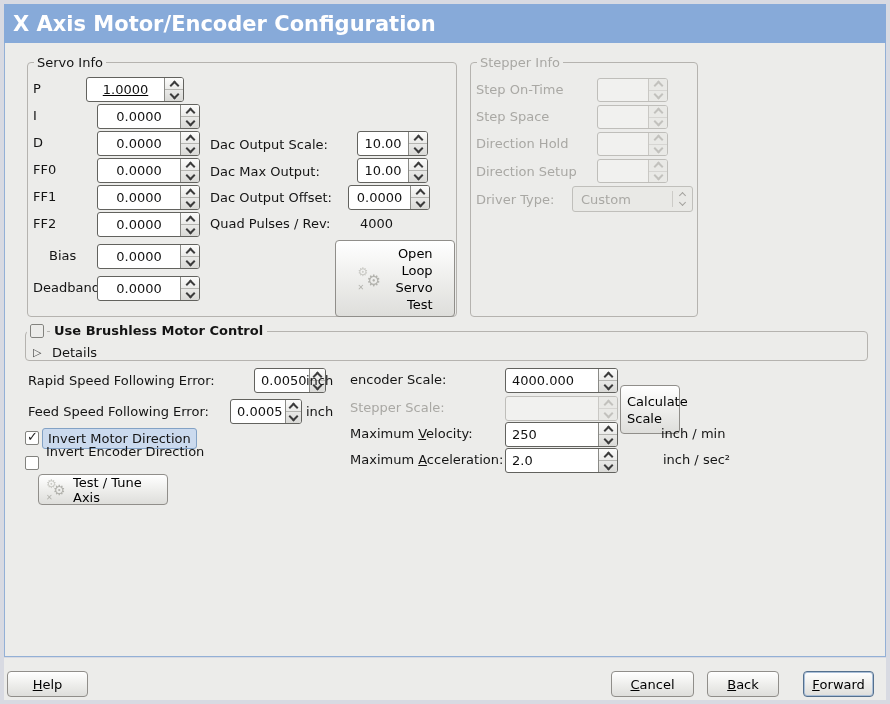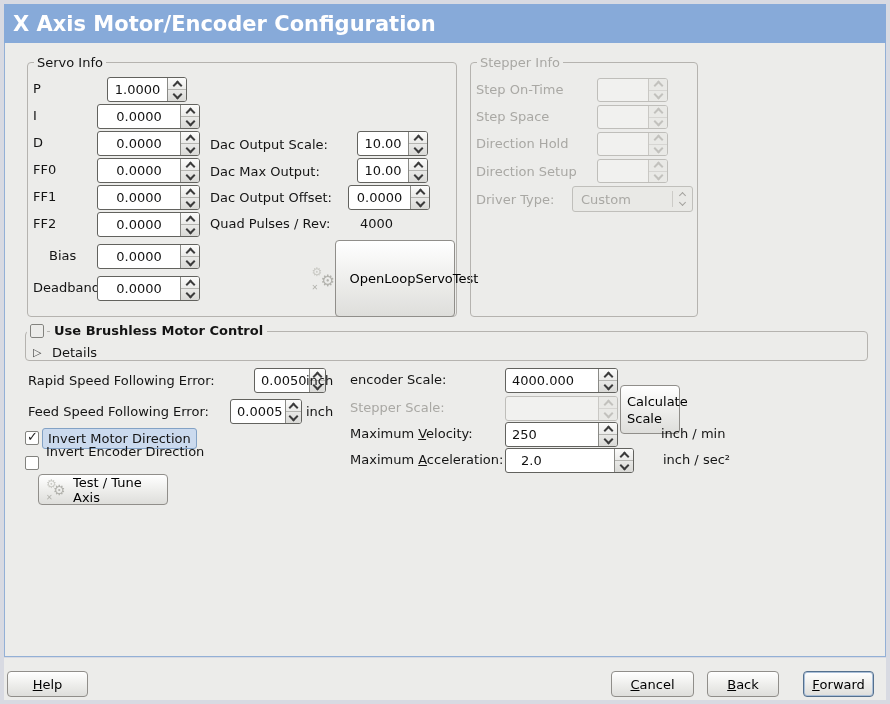--- a/index.html
+++ b/index.html
@@ -52,36 +52,36 @@
   .combo .chev{border-color:#a3a29e;border-width:1.5px;width:4px;height:4px;}
   .combo .chev.cu{margin:0;}
   .combo .chev.cd{margin:0;}
 
   .gears{position:relative;display:inline-block;width:26px;height:26px;flex:none;}
   .gears .g1{position:absolute;left:0;top:-1px;font-size:12px;color:#c9c9c4;}
   .gears .g2{position:absolute;left:9px;top:5px;font-size:16px;color:#b2b2ad;}
   .gears .gx{position:absolute;left:0;bottom:0;font-size:8px;color:#b2b2ad;}
   .gears.small{width:22px;height:24px;}
 
-  .olines{display:flex;flex-direction:row;text-align:right;font-size:13px;line-height:17px;color:#000;}
+  .olines{display:flex;flex-direction:column;text-align:right;font-size:13px;line-height:17px;color:#000;}
   .exp-tri{position:absolute;font-size:11px;color:#3a3a3a;}
   .wrapbtn{white-space:normal;text-align:left;line-height:17px;justify-content:flex-start;padding-left:6px;}
 </style>
 </head>
 <body>
 
 <div class="window">
   <div class="titlebar">X Axis Motor/Encoder Configuration</div>
   <div class="content"></div>
 
   <div class="frame" style="left:27px;top:62px;width:430px;height:255px;"></div>
   <span class="legend" style="left:34px;top:55px;">Servo Info</span>
 
   <span class="lbl" style="left:33px;top:81px;">P</span>
-  <div class="spin" style="left:107px;top:77px;width:80px;height:25px;">
+  <div class="spin" style="left:86px;top:77px;width:98px;height:25px;text-decoration:underline;">
     <span class="val">1.0000</span>
     <span class="btns">
         <span class="b up">
           <i class="chev cu"></i>
         </span>
         <span class="b">
           <i class="chev cd"></i>
         </span>
       </span>
   </div>
@@ -372,21 +372,21 @@
           <i class="chev cu"></i>
         </span>
         <span class="b">
           <i class="chev cd"></i>
         </span>
       </span>
   </div>
   <span class="lbl" style="left:622px;top:426px;margin-left:39px;">inch / min</span>
 
   <span class="lbl" style="left:350px;top:452px;">Maximum <span class="mn">A</span>cceleration:</span>
-  <div class="spin left" style="left:505px;top:448px;width:129px;height:25px;padding-left:9px;">
+  <div class="spin left" style="left:505px;top:448px;width:113px;height:25px;">
     <span class="val">2.0</span>
     <span class="btns">
         <span class="b up">
           <i class="chev cu"></i>
         </span>
         <span class="b">
           <i class="chev cd"></i>
         </span>
       </span>
   </div>

